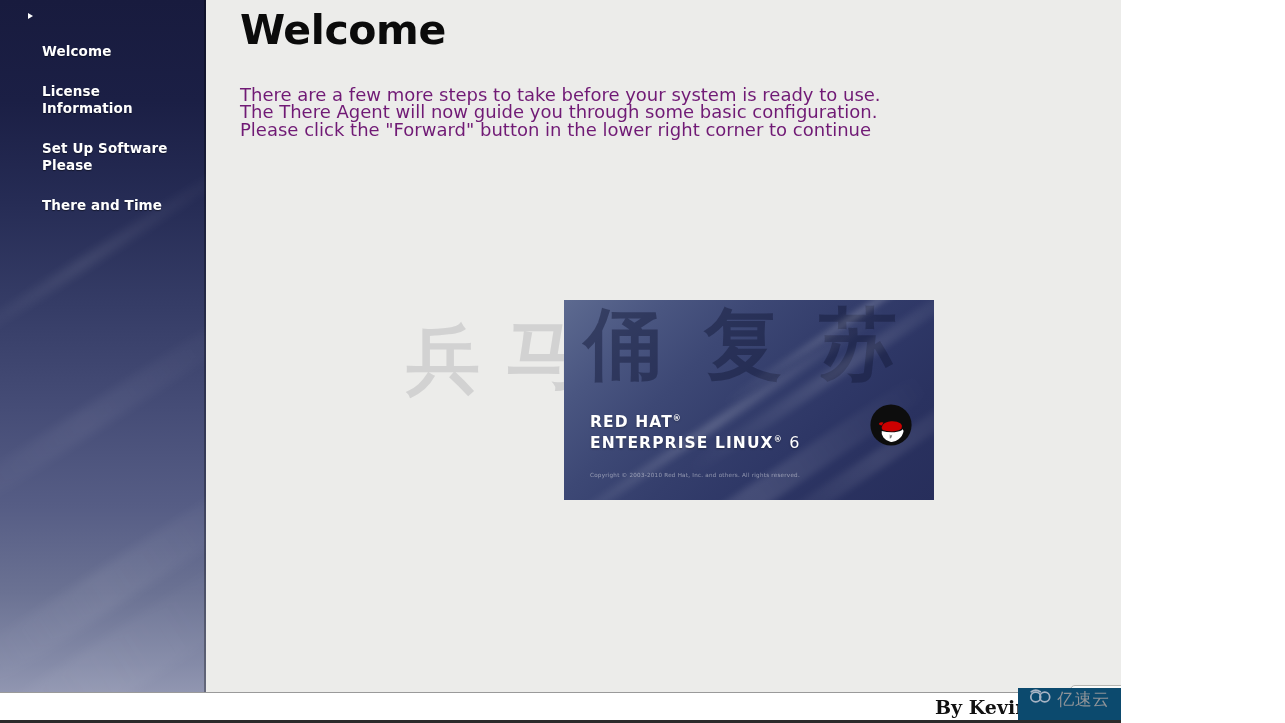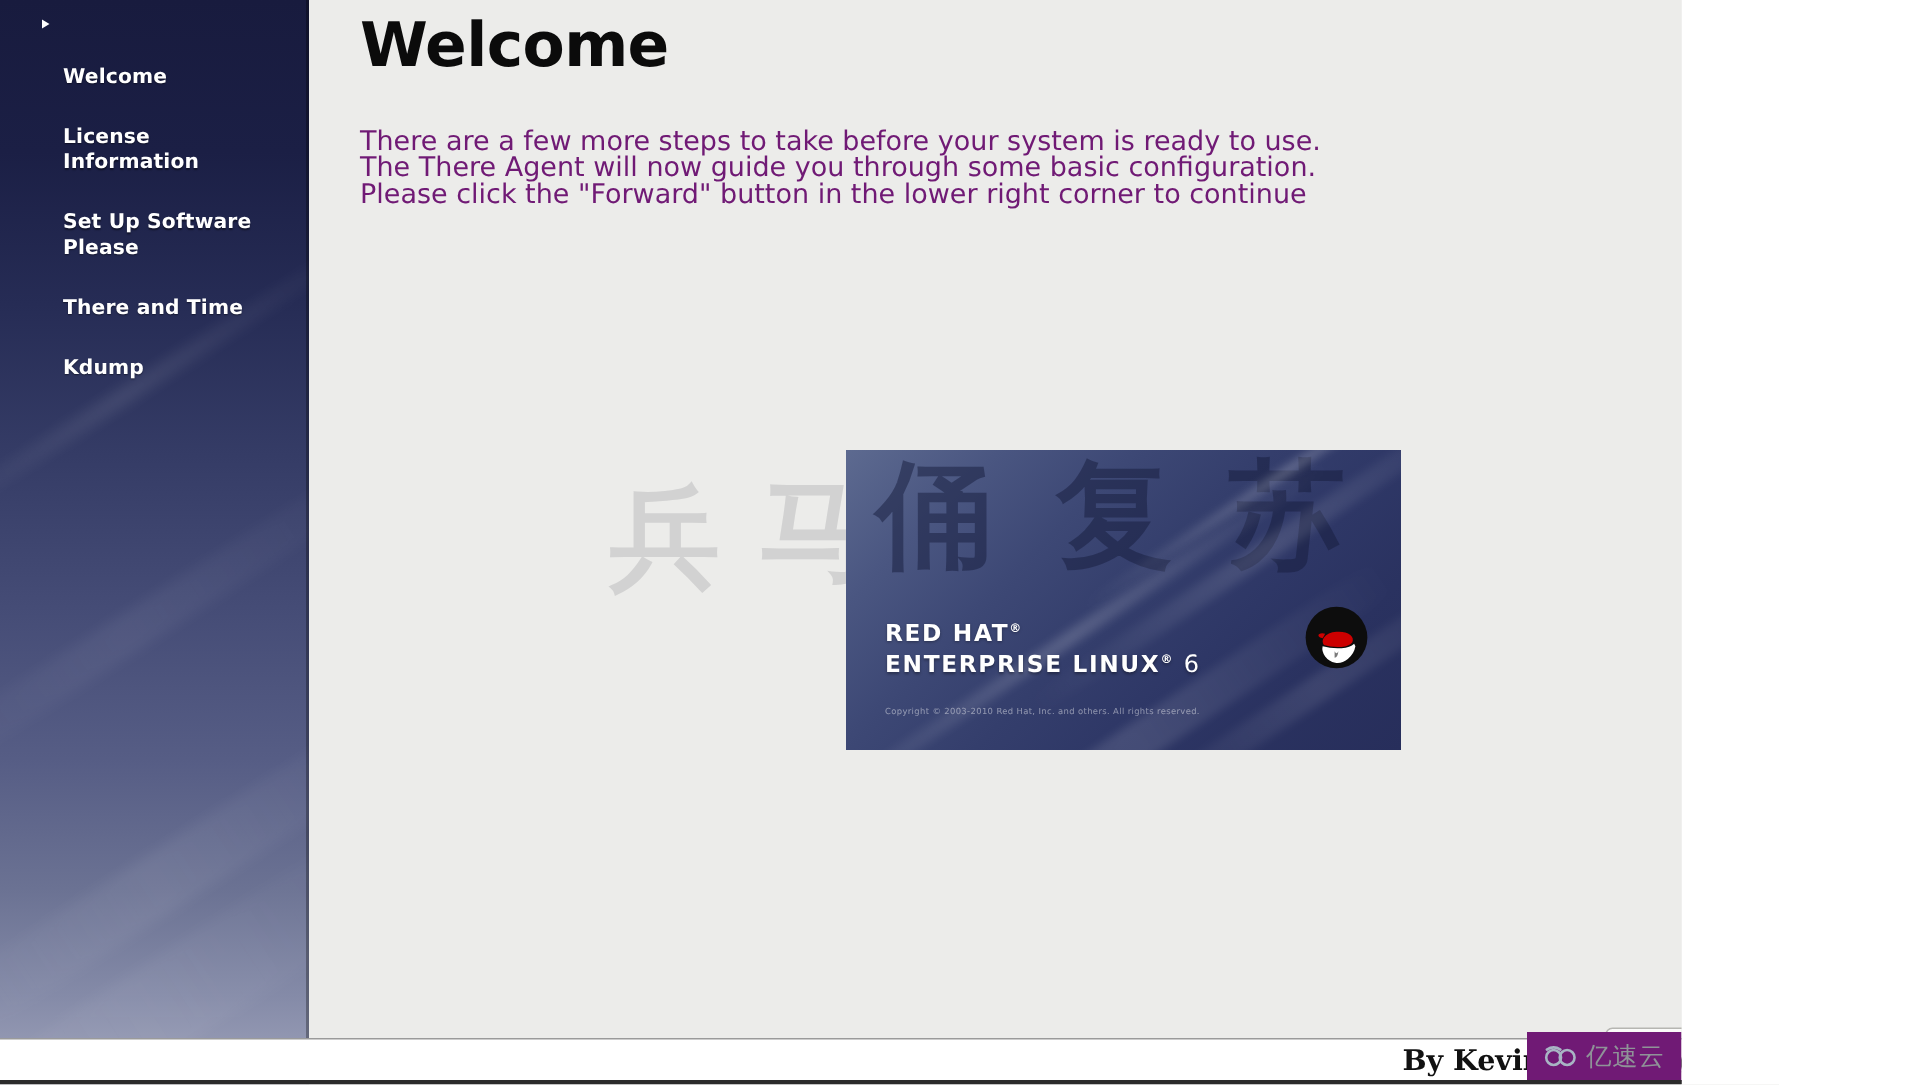--- a/index.html
+++ b/index.html
@@ -251,23 +251,22 @@
     color: #111111;
     white-space: nowrap;
   }
 
   #watermark {
     position: absolute;
     right: 0;
     bottom: 2px;
     width: 103px;
     height: 33px;
-    background: #701a75;
+    background: #0c4a6e;
     display: flex;
-    align-items: center;
     justify-content: center;
     gap: 4px;
     z-index: 30;
   }
   #watermark .wm-text {
     font-family: "DejaVu Sans", "Liberation Sans", sans-serif;
     font-size: 17px;
     color: #8f9398;
     letter-spacing: .5px;
   }
@@ -300,23 +299,20 @@
       <div class="nav-item">
         <span>License
 Information</span>
       </div>
       <div class="nav-item">
         <span>Set Up Software
 Please</span>
       </div>
       <div class="nav-item">
         <span>There and Time</span>
-      </div>
-      <div class="nav-item">
-        <span>Kdump</span>
       </div>
     </div>
   </div>
 
   <div id="main">
 
     <div id="page-title">Welcome</div>
 
     <div id="body-text">
       <div>There are a few more steps to take before your system is ready to use.</div>

